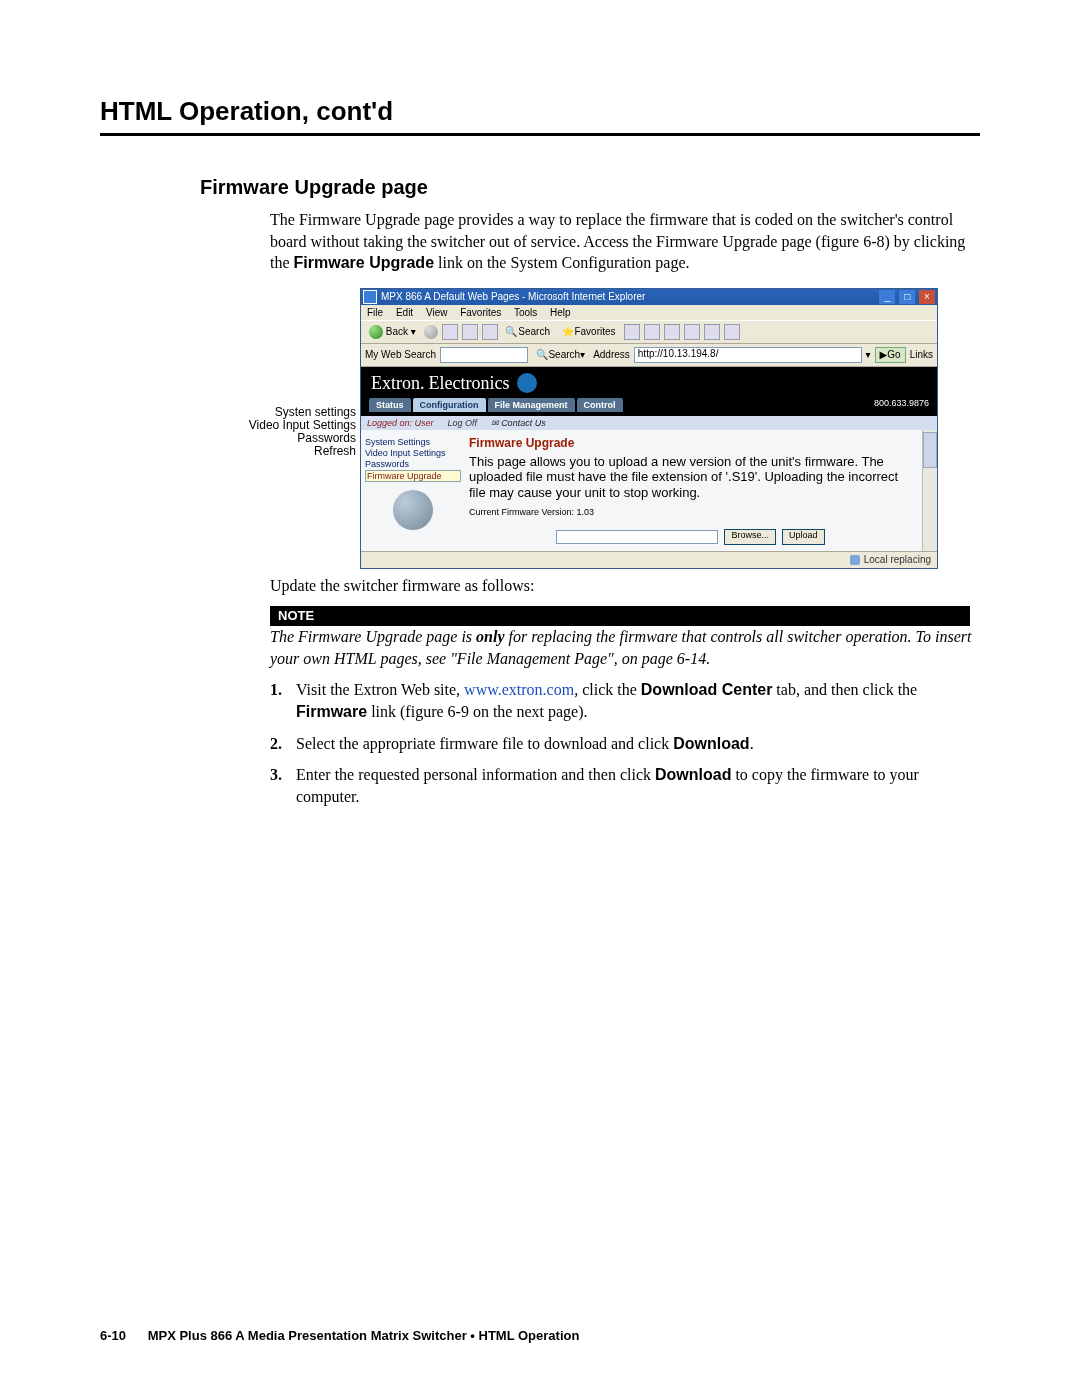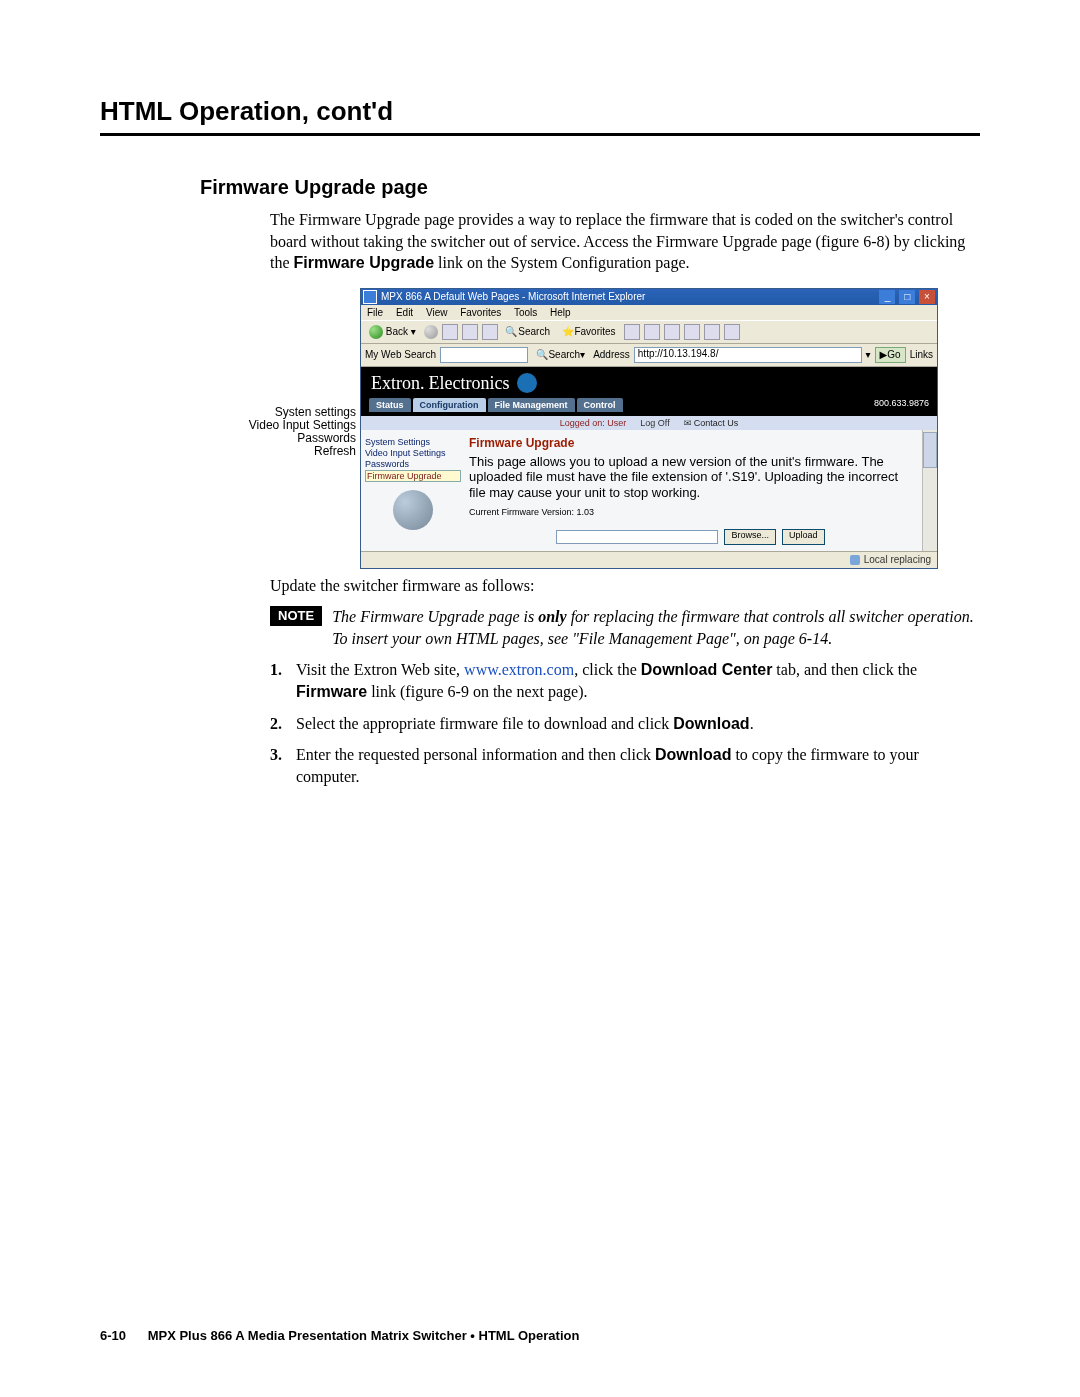--- a/index.html
+++ b/index.html
@@ -116,22 +116,22 @@
   .tab-row {
     background:#000; padding:0 8px 0 8px; display:flex; align-items:flex-start; height:18px;
     position:relative;
   }
   .tab {
     background:#54708f; color:#fff; font-size:9px; font-weight:bold;
     padding:2px 7px; margin-right:2px; border-radius:2px 2px 0 0;
   }
   .tab.active { background:#b9cfe7; color:#1a3a66; }
   .info-strip {
-    background:#d4def0; font-size:9px; padding:2px 6px; display:flex; justify-content:center;
-    gap:14px; color:#8a1a1a;
+    background:#d4def0; font-size:9px; padding:2px 6px; display:flex; justify-content:flex-start;
+    gap:14px; color:#8a1a1a;font-style:italic;
   }
   .info-strip .lo { color:#333; }
   .info-strip .contact { color:#222; }
   .content-area {
     display:flex; background:#f5f6f8; min-height:110px;
   }
   .sidebar {
     width:96px; padding:6px 4px;
   }
   .side-link { color:#0a246a; font-size:9px; margin:1px 0; cursor:pointer; }
@@ -156,21 +156,21 @@
   }
   .status-bar .zone-ico{width:10px;height:10px;background:#7aa6da;border-radius:2px;margin-right:4px;}
   .figure-caption {
     font-family: Verdana, Arial, sans-serif;
     font-style: italic;
     font-weight: bold;
     font-size: 14px;
     margin: 14px 0 18px 170px;
   }
   .note-row {
-    display:flex; margin: 4px 0 10px 170px; font-size:16px; line-height:1.35;
+    display:flex; margin: 4px 0 10px 170px; font-size:16px; line-height:1.35;flex-direction:column;
   }
   .note-badge {
     background:#000; color:#fff; font-family: Arial, sans-serif; font-size:13px;
     font-weight:bold; padding:1px 8px; margin-right:10px; height:18px; flex:0 0 auto;
   }
   .note-text { font-style: italic; }
   ol.steps {
     margin: 6px 0 0 170px; padding:0 0 0 0; list-style:none; font-size:16px;
   }
   ol.steps li {

